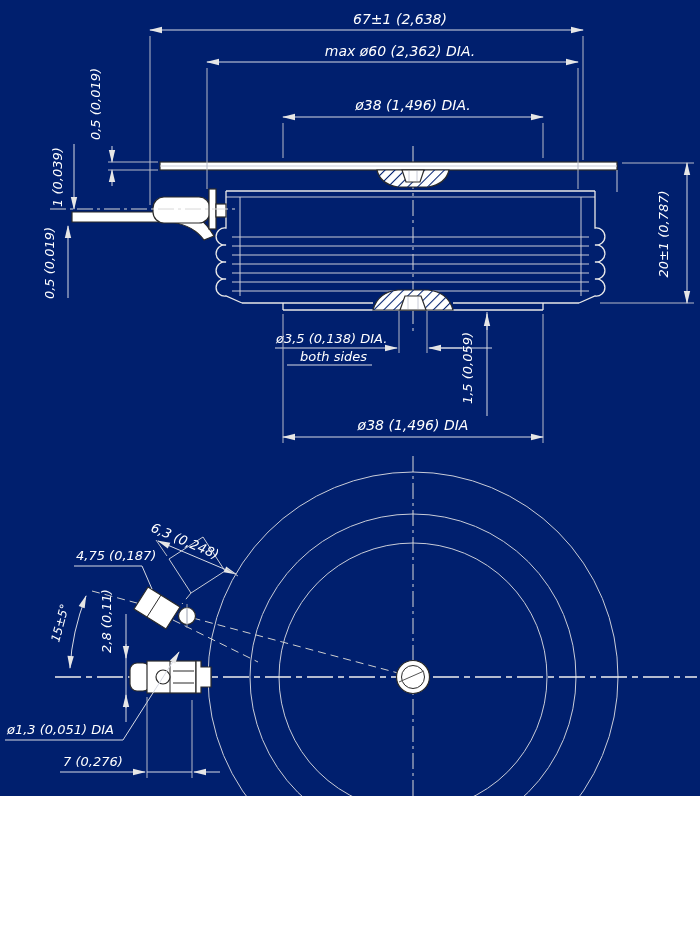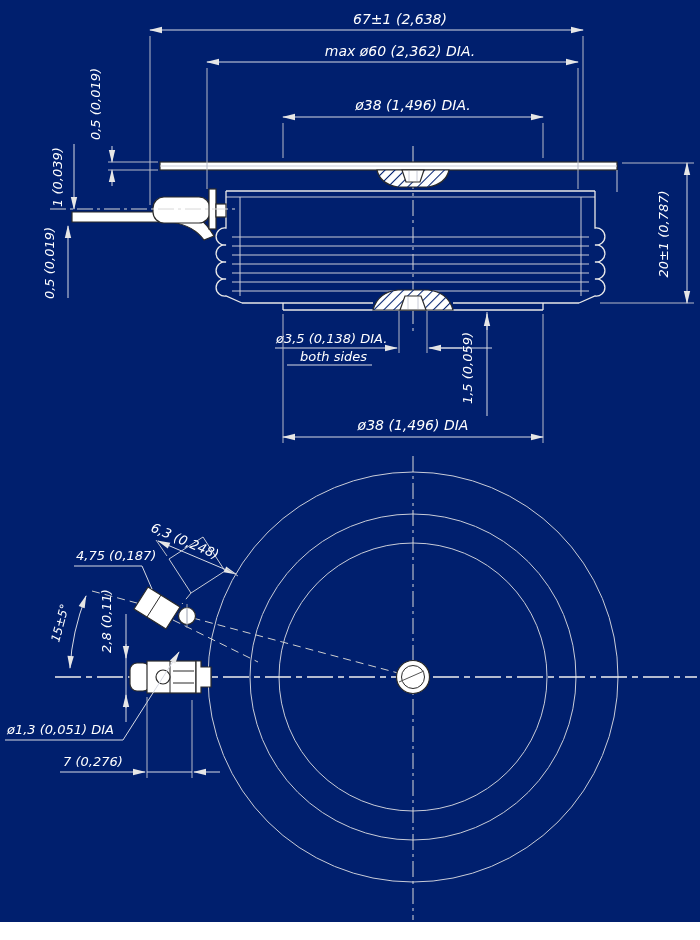--- a/index.html
+++ b/index.html
@@ -1,16 +1,16 @@
 <!DOCTYPE html>
 <html><head>
 <meta charset="utf-8">
 <style>
   html,body{margin:0;padding:0;background:#ffffff;}
-  #stage{position:relative;width:700px;height:940px;background:#0ea5e9;overflow:hidden;
+  #stage{position:relative;width:700px;height:796px;background:#0ea5e9;overflow:hidden;
          font-family:"DejaVu Sans",sans-serif;}
   #blueprint{position:absolute;left:0;top:0;}
   svg text{fill:#ffffff;font-style:italic;font-family:"DejaVu Sans",sans-serif;}
   .dimtxt{font-size:13px;}
   .dimtxt-lg{font-size:14px;}
   .thin{stroke:#c9ccd8;stroke-width:1;fill:none;}
   .ext{stroke:#b6bac8;stroke-width:1;fill:none;}
   .dim{stroke:#d7dae4;stroke-width:1;fill:none;}
   .part{fill:#ffffff;stroke:#2b2b2b;stroke-width:1.2;}
   .outline{stroke:#e9e9e9;stroke-width:1.3;fill:none;}

